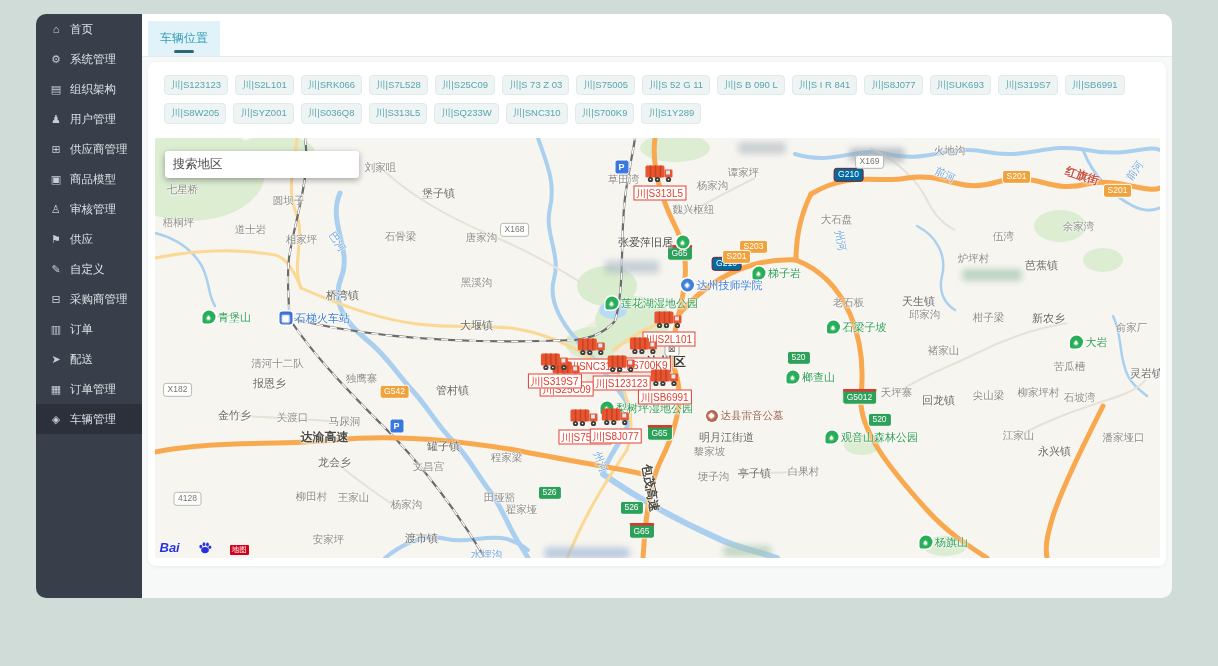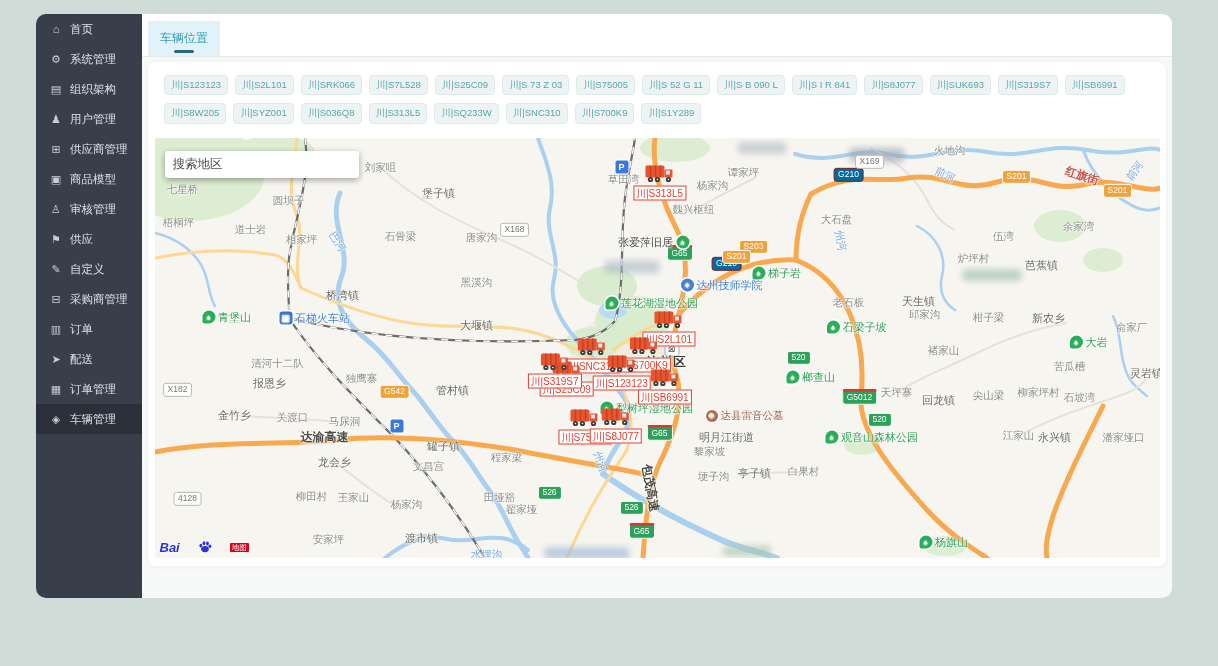--- a/index.html
+++ b/index.html
@@ -80,21 +80,21 @@
     font-size:10px;line-height:13px;padding:0 2px;white-space:nowrap;}
   
   .blurpatch{position:absolute;transform:translate(-50%,-50%);z-index:1;
     border-radius:4px;filter:blur(3px);opacity:.65;}
   
   .map-search{position:absolute;left:10px;top:13px;width:178px;height:27px;z-index:10;
     border:0;border-radius:3px;background:#fff;box-shadow:0 2px 6px rgba(0,0,0,.35);
     font-size:12.5px;padding:0 8px;color:#333;font-family:inherit;}
   .map-search::placeholder{color:#4a4a4a;opacity:1;}
   .map-attr{position:absolute;left:5px;bottom:3px;z-index:6;display:flex;align-items:flex-end;gap:5px;}
-  .baidu-logo{display:flex;align-items:center;gap:18px;}
+  .baidu-logo{display:flex;align-items:flex-end;gap:18px;}
   .logo-bai{color:#2932e1;font-weight:bold;font-size:13px;font-style:italic;
     text-shadow:0 0 2px #fff,0 0 2px #fff;}
   .logo-paw{width:14px;height:14px;}
   .logo-box{background:#d0021b;color:#fff;font-size:7.5px;padding:1px 2px;border-radius:1px;line-height:1;}
   .attr-text{font-size:9px;color:#4e4e48;text-shadow:0 0 2px #fff,0 0 2px #fff,0 0 3px #fff;}
 </style>
 </head>
 <body>
 
 <aside class="sidebar">
@@ -358,21 +358,21 @@
           <div class="mlabel t-town" style="left: 80px; top: 277px;">金竹乡</div>
           <div class="mlabel t-town" style="left: 180px; top: 324px;">龙会乡</div>
           <div class="mlabel t-town" style="left: 289px; top: 308px;">罐子镇</div>
           <div class="mlabel t-town" style="left: 267px; top: 400px;">渡市镇</div>
           <div class="mlabel t-town" style="left: 572px; top: 299px;">明月江街道</div>
           <div class="mlabel t-town" style="left: 600px; top: 335px;">亭子镇</div>
           <div class="mlabel t-town" style="left: 894px; top: 180px;">新农乡</div>
           <div class="mlabel t-town" style="left: 764px; top: 163px;">天生镇</div>
           <div class="mlabel t-town" style="left: 992px; top: 235px;">灵岩镇</div>
           <div class="mlabel t-town" style="left: 784px; top: 262px;">回龙镇</div>
-          <div class="mlabel t-town" style="left: 900px; top: 299px; font-family: Liberation Serif, serif;">永兴镇</div>
+          <div class="mlabel t-town" style="left: 900px; top: 313px; font-family: Liberation Serif, serif;">永兴镇</div>
           <div class="mlabel t-town" style="left: 887px; top: 127px;">芭蕉镇</div>
           <div class="mlabel t-river" style="left: 685px; top: 103px; transform: translate(-50%, -50%) rotate(78deg);">州河</div>
           <div class="mlabel t-river" style="left: 182px; top: 104px; transform: translate(-50%, -50%) rotate(55deg);">巴河</div>
           <div class="mlabel t-river" style="left: 790px; top: 37px; transform: translate(-50%, -50%) rotate(25deg);">前河</div>
           <div class="mlabel t-river" style="left: 980px; top: 33px; transform: translate(-50%, -50%) rotate(-55deg);">前河</div>
           <div class="mlabel t-river" style="left: 445px; top: 324px; transform: translate(-50%, -50%) rotate(70deg);">州河</div>
           <div class="mlabel t-river" style="left: 332px; top: 417px;">水埋沟</div>
           <div class="mlabel t-road" style="left: 170px; top: 299px;">达渝高速</div>
           <div class="mlabel t-road" style="left: 495px; top: 350px; transform: translate(-50%, -50%) rotate(80deg);">包茂高速</div>
           <div class="mlabel t-street-red" style="left: 927px; top: 38px; transform: translate(-50%, -50%) rotate(18deg);">红旗街</div>

